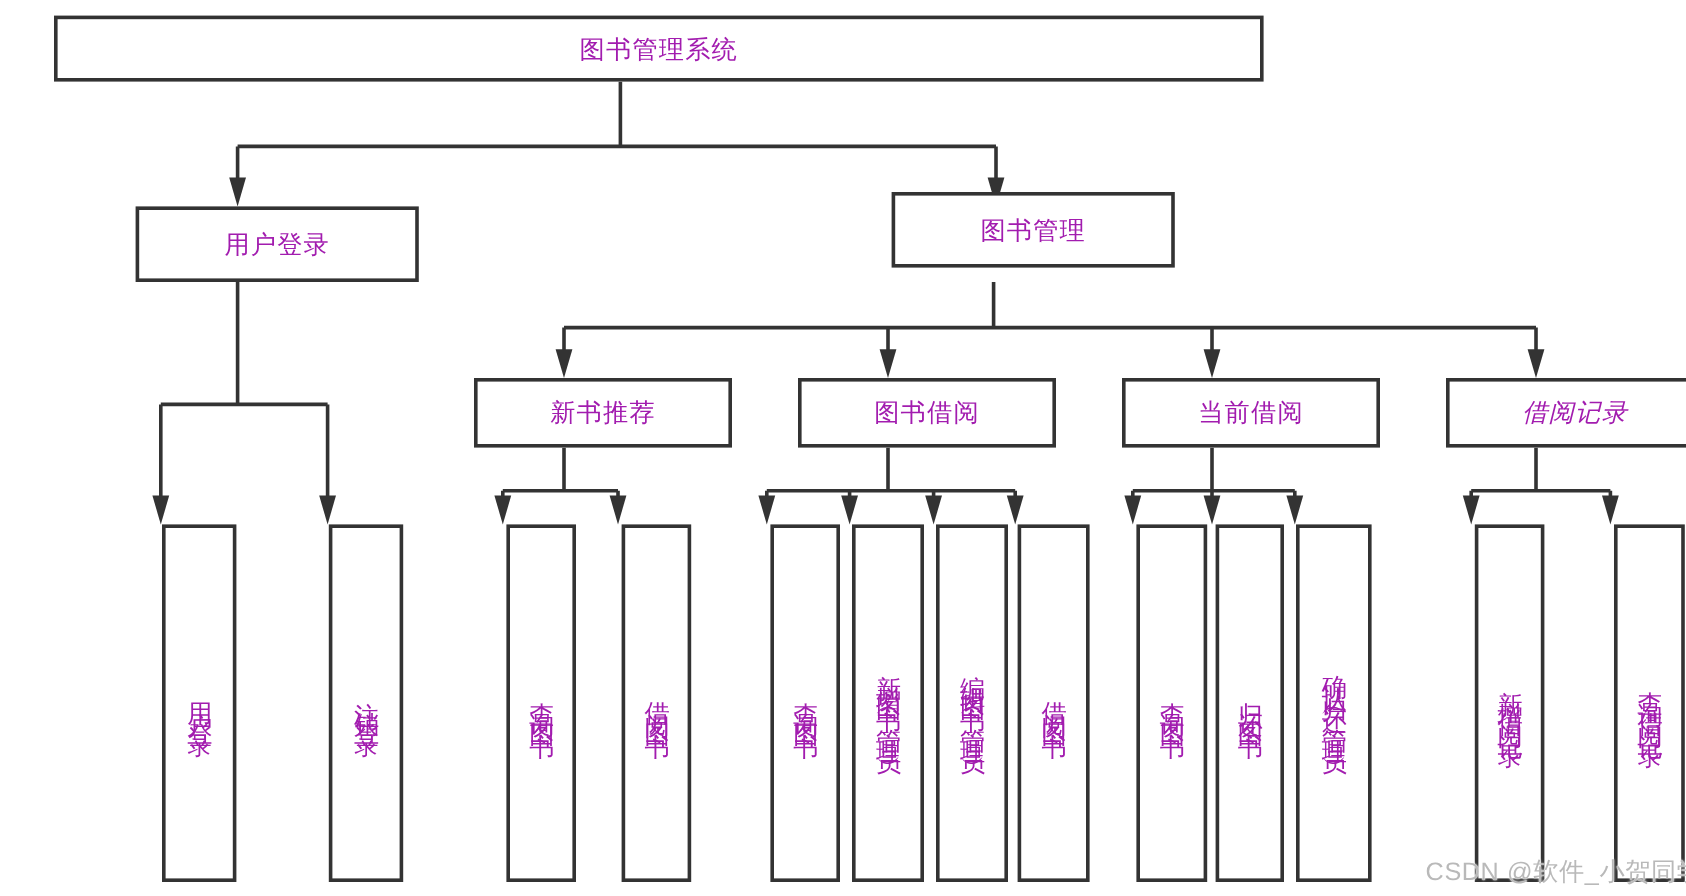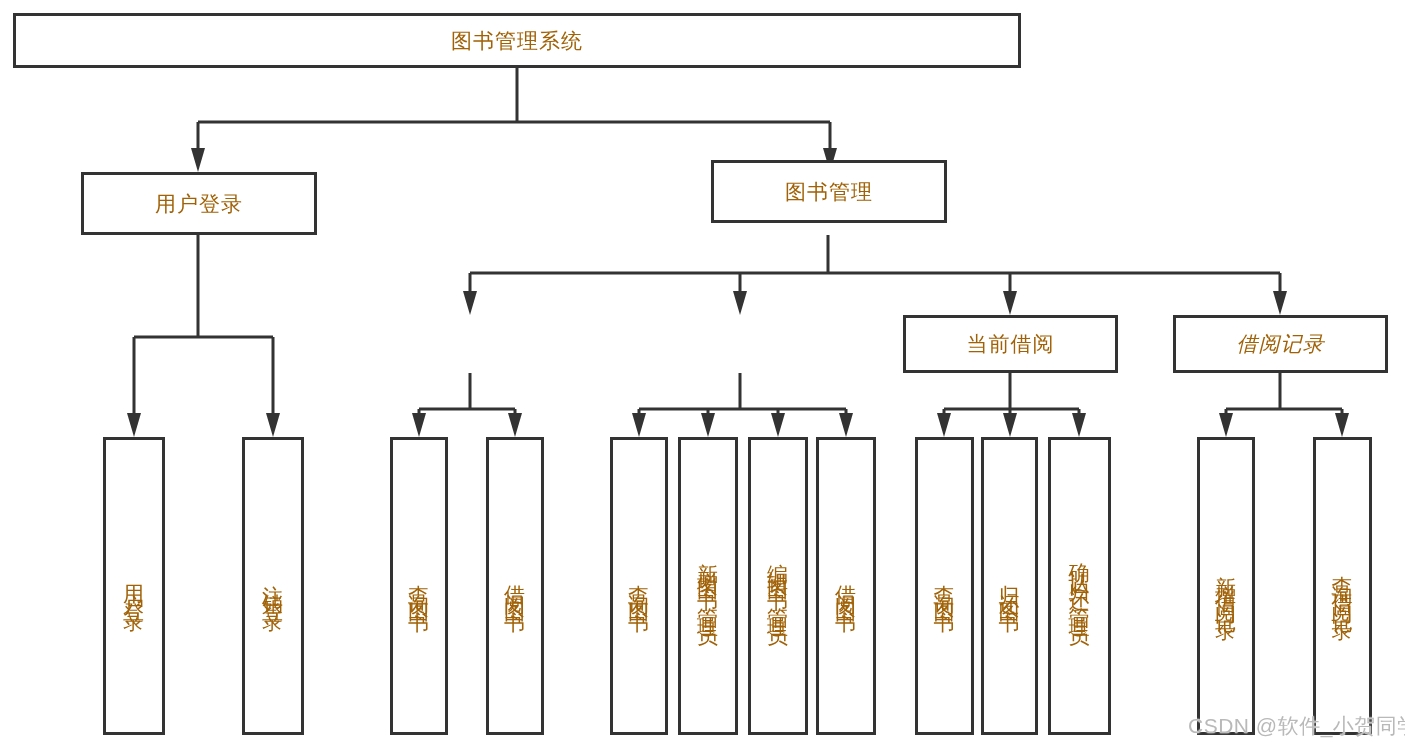--- a/index.html
+++ b/index.html
@@ -16,24 +16,25 @@
     overflow: hidden;
   }
   .box {
     position: absolute;
     box-sizing: border-box;
     border: 3px solid #333333;
     background: #ffffff;
     display: flex;
     align-items: center;
     justify-content: center;
-    color: #a16207;
+    color: #a21caf;
     font-size: 21px;
     letter-spacing: 1px;
     white-space: nowrap;
+    margin-left: 32px;
   }
   .leaf {
     top: 437px;
     height: 298px;
   }
   .leaf .vtext {
     writing-mode: vertical-rl;
     text-orientation: mixed;
     line-height: 1;
     font-size: 21px;
@@ -106,20 +107,26 @@
     <span>图书管理系统</span>
   </div>
 
   <div class="box" style="left:81px; top:172px; width:236px; height:63px;">
     <span>用户登录</span>
   </div>
   <div class="box" style="left:711px; top:160px; width:236px; height:63px;">
     <span>图书管理</span>
   </div>
 
+  <div class="box" style="left:363px; top:315px; width:215px; height:58px;">
+    <span>新书推荐</span>
+  </div>
+  <div class="box" style="left:633px; top:315px; width:215px; height:58px;">
+    <span>图书借阅</span>
+  </div>
   <div class="box" style="left:903px; top:315px; width:215px; height:58px;">
     <span>当前借阅</span>
   </div>
   <div class="box" style="left:1173px; top:315px; width:215px; height:58px;font-style:italic;">
     <span>借阅记录</span>
   </div>
 
   <div class="box leaf" style="left:103px; width:62px;">
     <span class="vtext">用户登录</span>
   </div>

